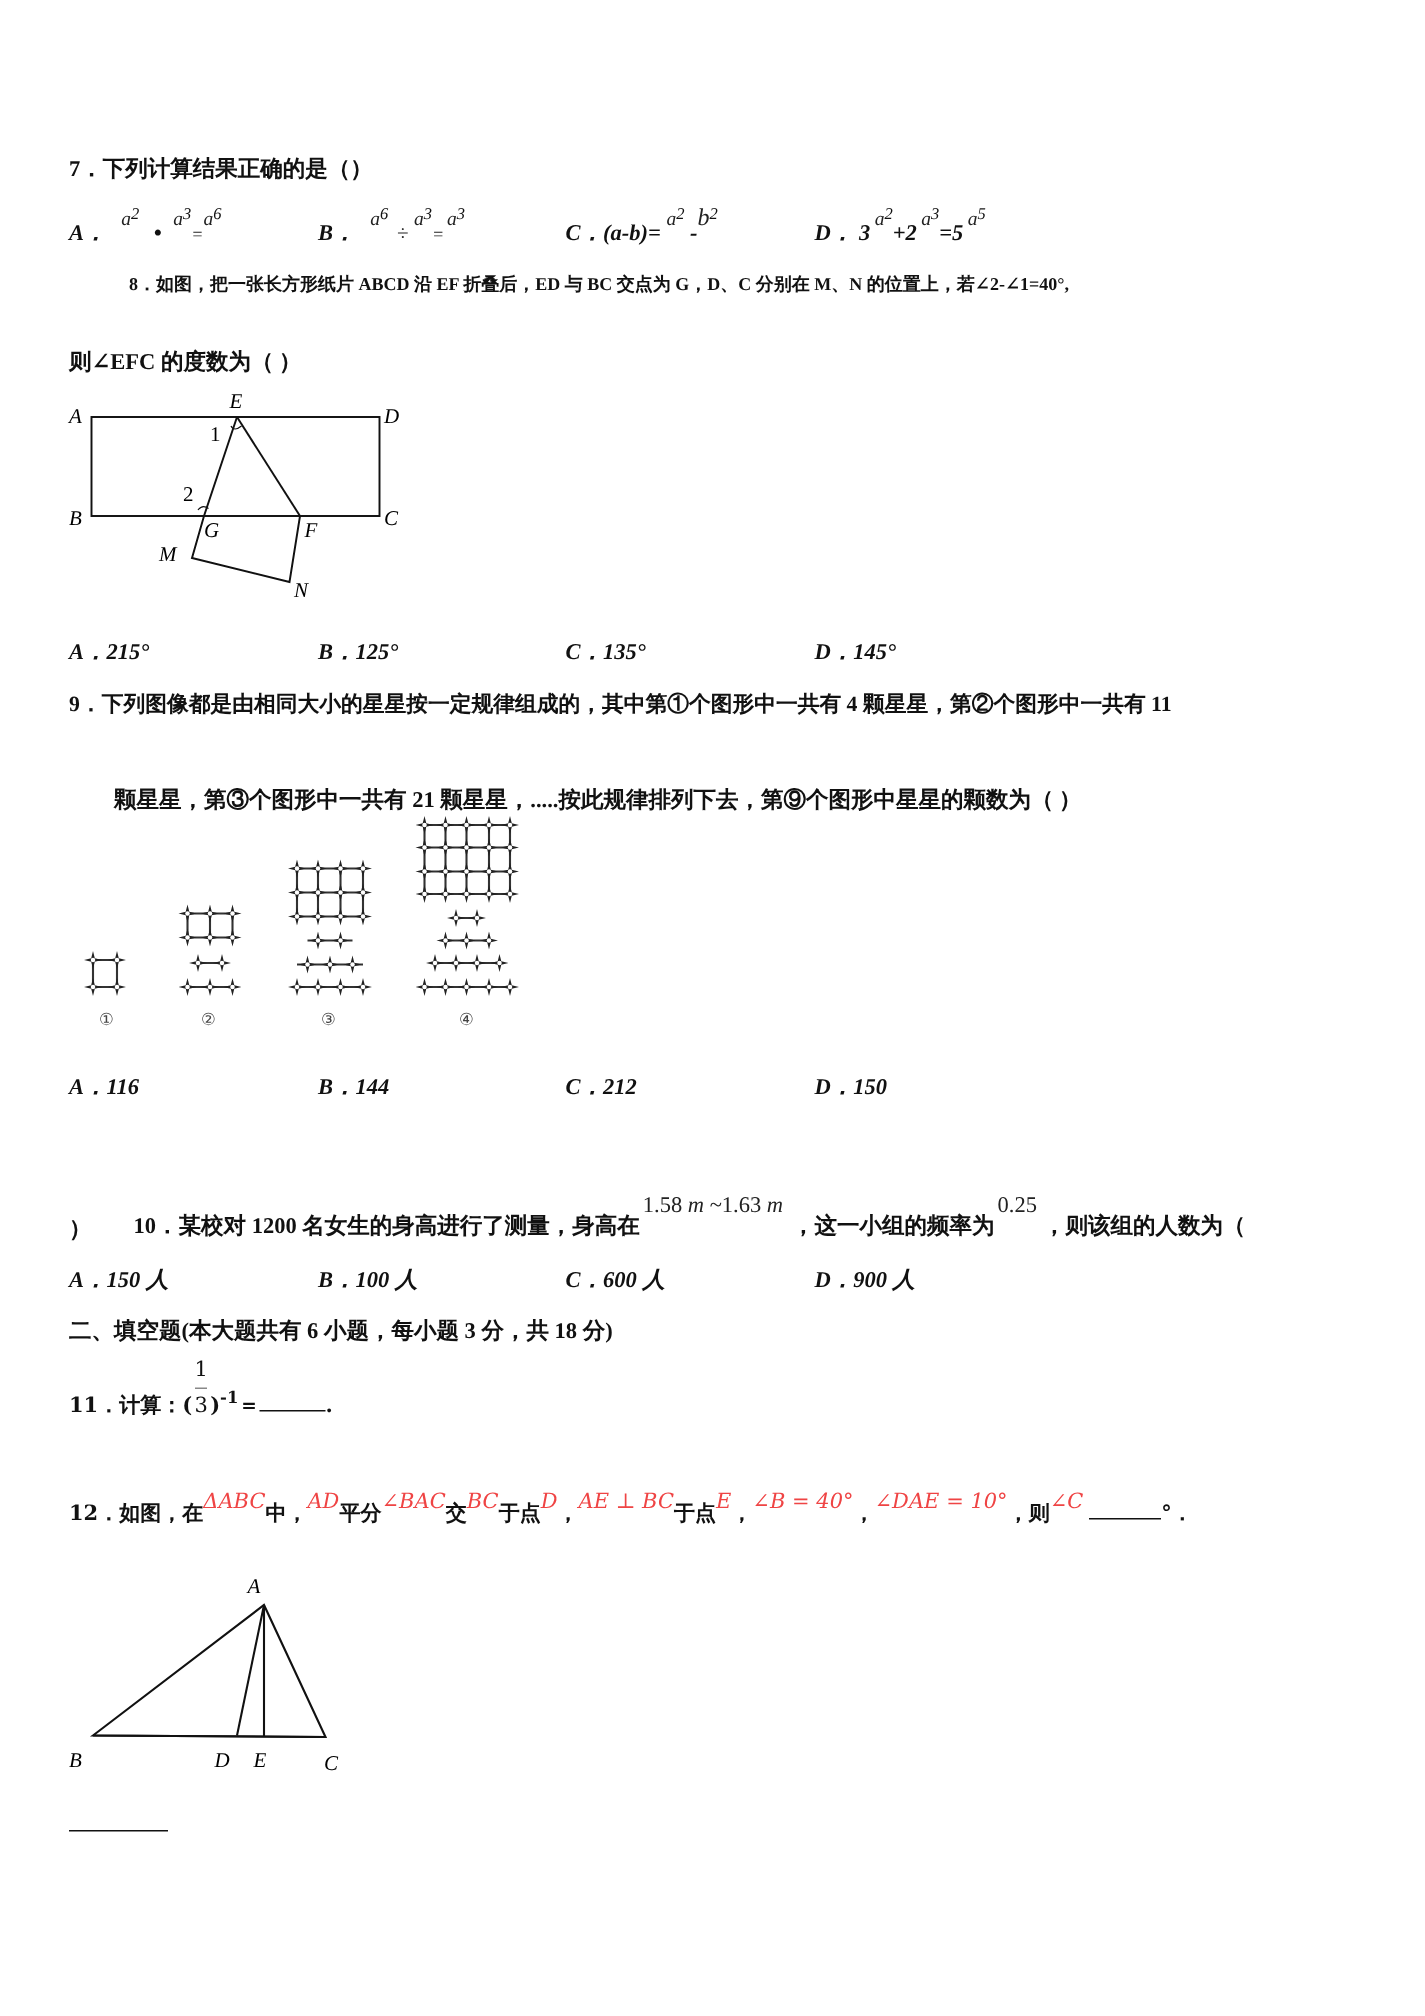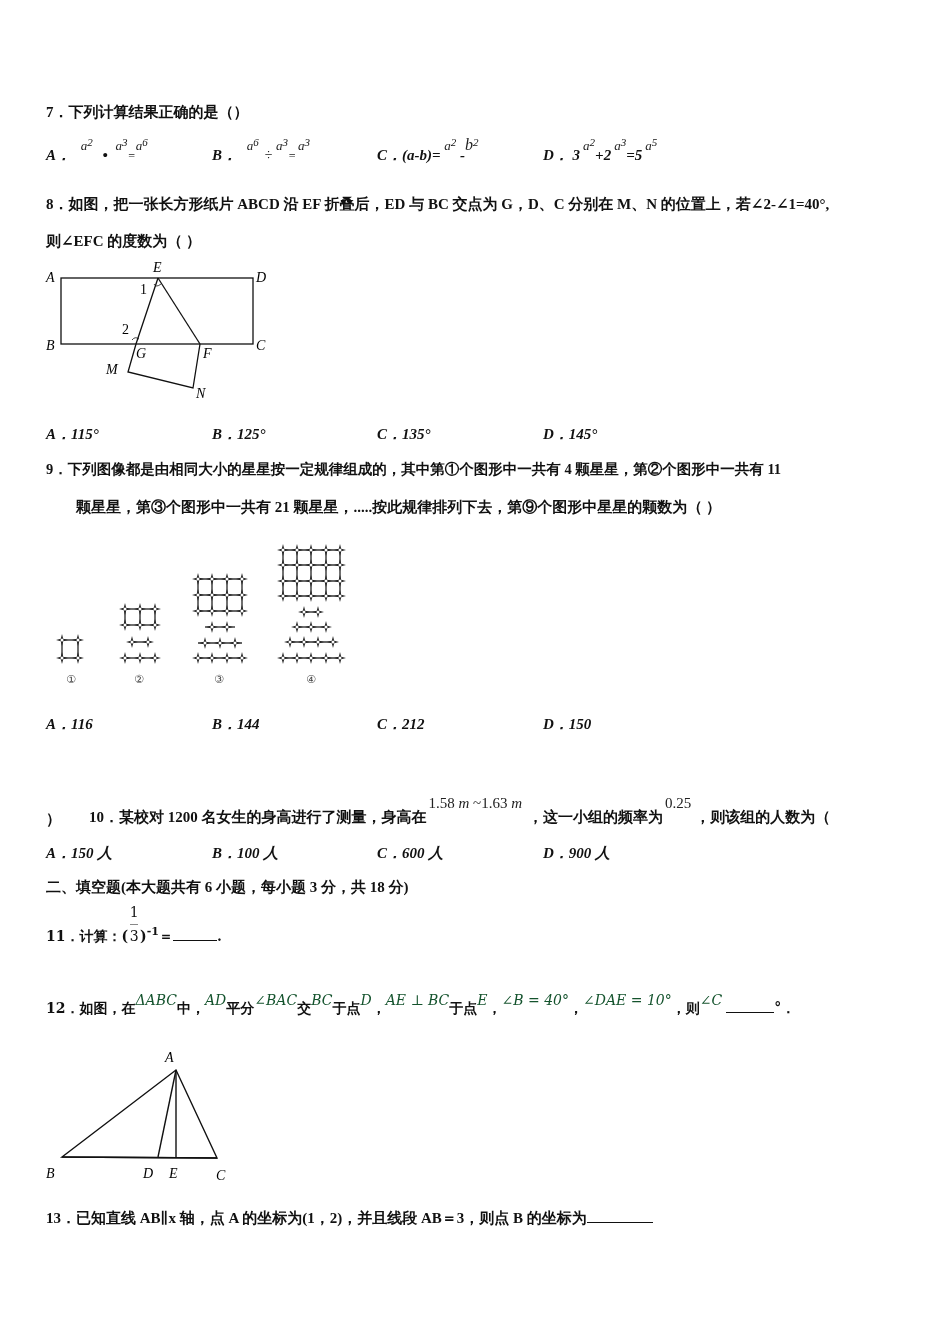--- a/index.html
+++ b/index.html
@@ -3,21 +3,21 @@
 <meta charset="utf-8">
 <style>
   html, body { margin: 0; padding: 0; background: #ffffff; }
   body { width: 950px; height: 1344px; position: relative; overflow: hidden;
          font-family: "Liberation Serif", "DejaVu Serif", serif; color: #111; }
   .line { position: absolute; left: 46px; font-size: 15px; font-weight: bold; white-space: nowrap; }
   .opt { position: absolute; font-size: 15px; font-weight: bold; white-space: nowrap; font-style: italic; }
   .math { font-family: "Liberation Serif", serif; font-weight: normal; font-size: 14px; color: #222; }
   .sup { position: relative; top: -10px; font-size: 13px; font-weight: normal; }
   .sup2 { position: relative; top: -14px; font-size: 11px; font-weight: normal; }
-  .mathsup { position: relative; top: -8px; font-size: 14px; font-style: italic; font-weight: normal; color: #14532d; }
+  .mathsup { position: relative; top: -8px; font-size: 14px; font-style: italic; font-weight: normal; color: #ef4444; }
   .blank { display: inline-block; border-bottom: 1px solid #111; vertical-align: baseline; }
   svg { position: absolute; }
   .fig-label { font-family: "Liberation Serif", serif; font-style: italic; font-size: 14px; }
 </style>
 </head>
 <body>
 
 <div class="line" style="top:103px;">7．下列计算结果正确的是（）</div>
 
 <div class="opt" style="left:46px; top:146px;">
@@ -38,21 +38,21 @@
   <span>C．</span><span>(a-b)=</span>
   <span class="math sup">a</span><span class="sup2">2</span>
   <span>-</span><span class="math sup" style="font-size:16px;">b</span><span class="sup2">2</span>
 </div>
 
 <div class="opt" style="left:543px; top:146px;">
   <span>D．</span>
   <span>3</span><span class="math sup" style="margin-left:3px;">a</span><span class="sup2">2</span><span>+2</span><span class="math sup" style="margin-left:3px;">a</span><span class="sup2">3</span><span>=5</span><span class="math sup" style="margin-left:3px;">a</span><span class="sup2">5</span>
 </div>
 
-<div class="line" style="top:195px; font-size:15px;">8．如图，把一张长方形纸片 ABCD 沿 EF 折叠后，ED 与 BC 交点为 G，D、C 分别在 M、N 的位置上，若∠2-∠1=40°,</div>
+<div class="line" style="top:181px; font-size:12px;margin-left:40px;">8．如图，把一张长方形纸片 ABCD 沿 EF 折叠后，ED 与 BC 交点为 G，D、C 分别在 M、N 的位置上，若∠2-∠1=40°,</div>
 <div class="line" style="top:232px;">则∠EFC 的度数为（  ）</div>
 
 <svg style="left:40px; top:260px;" width="240" height="145" viewBox="0 0 240 145">
   <rect x="21" y="18" width="192" height="66" fill="none" stroke="#111" stroke-width="1.3"></rect>
   <polyline points="118,18 96,84 88,112 153,128 160,84" fill="none" stroke="#111" stroke-width="1.3"></polyline>
   <line x1="118" y1="18" x2="160" y2="84" stroke="#111" stroke-width="1.3"></line>
   <path d="M114 24 Q116 28 121 24" fill="none" stroke="#111" stroke-width="0.8"></path>
   <path d="M92 80 Q95 76 99 79" fill="none" stroke="#111" stroke-width="0.8"></path>
   <text class="fig-label" x="6" y="22">A</text>
   <text class="fig-label" x="113" y="12">E</text>
@@ -60,27 +60,27 @@
   <text class="fig-label" x="6" y="90">B</text>
   <text class="fig-label" x="216" y="90">C</text>
   <text class="fig-label" x="96" y="98">G</text>
   <text class="fig-label" x="163" y="98">F</text>
   <text class="fig-label" x="66" y="114">M</text>
   <text class="fig-label" x="156" y="138">N</text>
   <text x="100" y="34" font-family="Liberation Serif, serif" font-size="14">1</text>
   <text x="82" y="74" font-family="Liberation Serif, serif" font-size="14">2</text>
 </svg>
 
-<div class="opt" style="left:46px; top:425px;">A．115°</div>
+<div class="opt" style="left:46px; top:425px;">A．215°</div>
 <div class="opt" style="left:212px; top:425px;">B．125°</div>
 <div class="opt" style="left:377px; top:425px;">C．135°</div>
 <div class="opt" style="left:543px; top:425px;">D．145°</div>
 
 <div class="line" style="top:460px; font-size:14.5px;">9．下列图像都是由相同大小的星星按一定规律组成的，其中第①个图形中一共有 4 颗星星，第②个图形中一共有 11</div>
-<div class="line" style="top:498px;padding-left:30px;">颗星星，第③个图形中一共有 21 颗星星，.....按此规律排列下去，第⑨个图形中星星的颗数为（   ）</div>
+<div class="line" style="top:524px;padding-left:30px;">颗星星，第③个图形中一共有 21 颗星星，.....按此规律排列下去，第⑨个图形中星星的颗数为（   ）</div>
 
 <svg style="left:40px; top:535px;" width="320" height="160" viewBox="0 0 320 160">
   <defs>
     <g id="star">
       <path d="M0 -6 L1.2 -1.2 L6 0 L1.2 1.2 L0 6 L-1.2 1.2 L-6 0 L-1.2 -1.2 Z" fill="#222"></path>
       <circle r="1.5" fill="#fff"></circle>
     </g>
   </defs>
 
   <g stroke="#333" stroke-width="1.4">
@@ -239,14 +239,14 @@
   <line x1="136" y1="30" x2="118" y2="117" stroke="#111" stroke-width="1.4"></line>
   <line x1="136" y1="30" x2="136" y2="118" stroke="#111" stroke-width="1.4"></line>
   <text class="fig-label" x="125" y="22" font-size="16">A</text>
   <text class="fig-label" x="6" y="138" font-size="16">B</text>
   <text class="fig-label" x="103" y="138" font-size="16">D</text>
   <text class="fig-label" x="129" y="138" font-size="16">E</text>
   <text class="fig-label" x="176" y="140" font-size="16">C</text>
 </svg>
 
 <div class="line" style="top:1209px;">
-  <span>13．已知直线 AB∥x 轴，点 A 的坐标为(1，2)，并且线段 AB＝3，则点 B 的坐标为</span><span class="blank" style="width:66px;"></span>
+  <span class="blank" style="width:66px;"></span>
 </div>
 
 </body></html>

